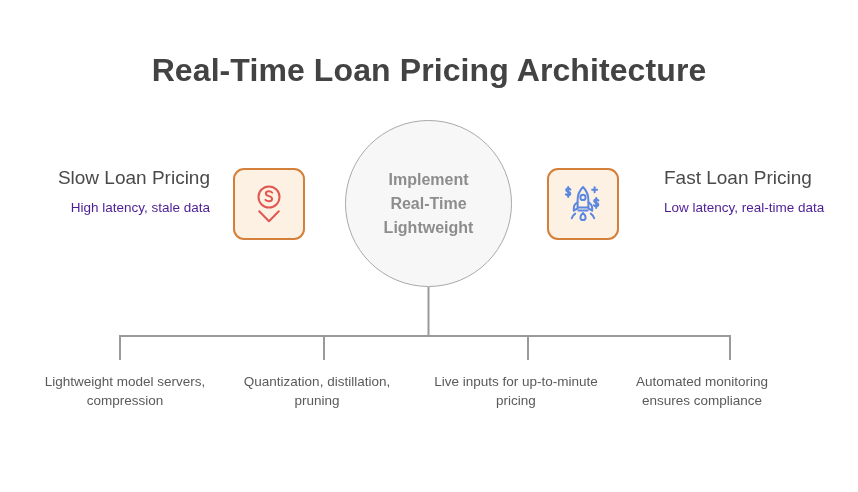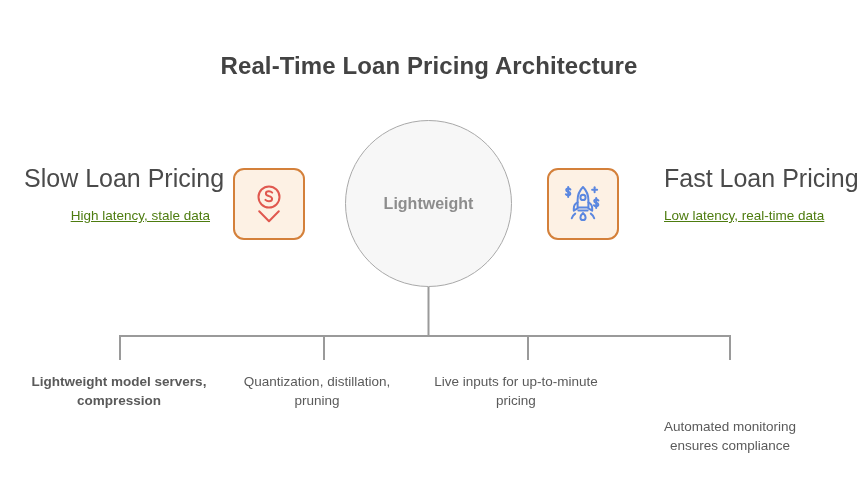--- a/index.html
+++ b/index.html
@@ -21,21 +21,21 @@
     inset: 0;
   }
 
   
   .title {
     position: absolute;
     top: 52px;
     left: 0;
     width: 858px;
     text-align: center;
-    font-size: 24px;
+    font-size: 32px;
     font-weight: bold;
     color: #434343;
     letter-spacing: 0.1px;
   }
 
   
   .side-block {
     position: absolute;
     top: 166px;
   }
@@ -43,31 +43,30 @@
     left: 24px;
     width: 186px;
     text-align: right;
   }
   .side-block.right {
     left: 664px;
     width: 190px;
     text-align: left;
   }
   .side-heading {
-    font-size: 25px;
+    font-size: 19px;
     color: #4a4a4a;
     line-height: 24px;
     white-space: nowrap;
   }
   .side-sub {
-    margin-top: 16px;
+    margin-top: 8px;
     font-size: 13.5px;
-    color: #4d7c0f;
+    color: #4c1d95;
     line-height: 19px;
-    text-decoration: underline;
   }
 
   
   .icon-tile {
     position: absolute;
     top: 168px;
     width: 72px;
     height: 72px;
     border-radius: 11px;
     background: #fdf1e4;
@@ -117,24 +116,24 @@
   
   .leaf-label {
     position: absolute;
     top: 372px;
     width: 176px;
     text-align: center;
     font-size: 13.5px;
     color: #5a5a5a;
     line-height: 19px;
   }
-  .leaf-label.l0 { left: 31px; font-weight: bold;  }
+  .leaf-label.l0 { left: 37px;  }
   .leaf-label.l1 { left: 229px; }
   .leaf-label.l2 { left: 428px; }
-  .leaf-label.l3 { left: 642px; margin-top: 45px; }
+  .leaf-label.l3 { left: 614px; }
 </style>
 </head>
 <body>
 
 <div id="diagram-root">
 
   <div class="title">Real-Time Loan Pricing Architecture</div>
 
   <svg class="connector-svg" viewBox="0 0 858 492" xmlns="http://www.w3.org/2000/svg">
     <g stroke="#9a9a9a" stroke-width="2" fill="none" stroke-linecap="butt">
@@ -160,20 +159,22 @@
       <g fill="none" stroke="#e0584f" stroke-width="2" stroke-linecap="round" stroke-linejoin="round">
         <circle cx="23" cy="16" r="10.5"></circle>
         <path d="M26.2 11.6c-0.9-0.9-2.1-1.3-3.3-1.3-1.7 0-3 0.9-3 2.3 0 1.4 1.2 2.1 3 2.5 1.9 0.5 3.2 1.2 3.2 2.7 0 1.5-1.4 2.5-3.2 2.5-1.4 0-2.6-0.5-3.5-1.4"></path>
         <path d="M13.2 30.2 L23 40.2 L32.8 30.2"></path>
       </g>
     </svg>
   </div>
 
   <div class="center-circle">
     <div class="center-label">
+      <div>Implement</div>
+      <div>Real-Time</div>
       <div>Lightweight</div>
     </div>
   </div>
 
   <div class="icon-tile fast">
     <svg width="48" height="48" viewBox="0 0 48 48" xmlns="http://www.w3.org/2000/svg">
       <g fill="none" stroke="#5b87e0" stroke-width="2" stroke-linecap="round" stroke-linejoin="round">
 
         <path d="M24 7c3.6 3.6 5.4 8.2 5.4 13.2v7.3h-10.8v-7.3C18.6 15.2 20.4 10.6 24 7z"></path>
         <circle cx="24" cy="17.4" r="2.6"></circle>

